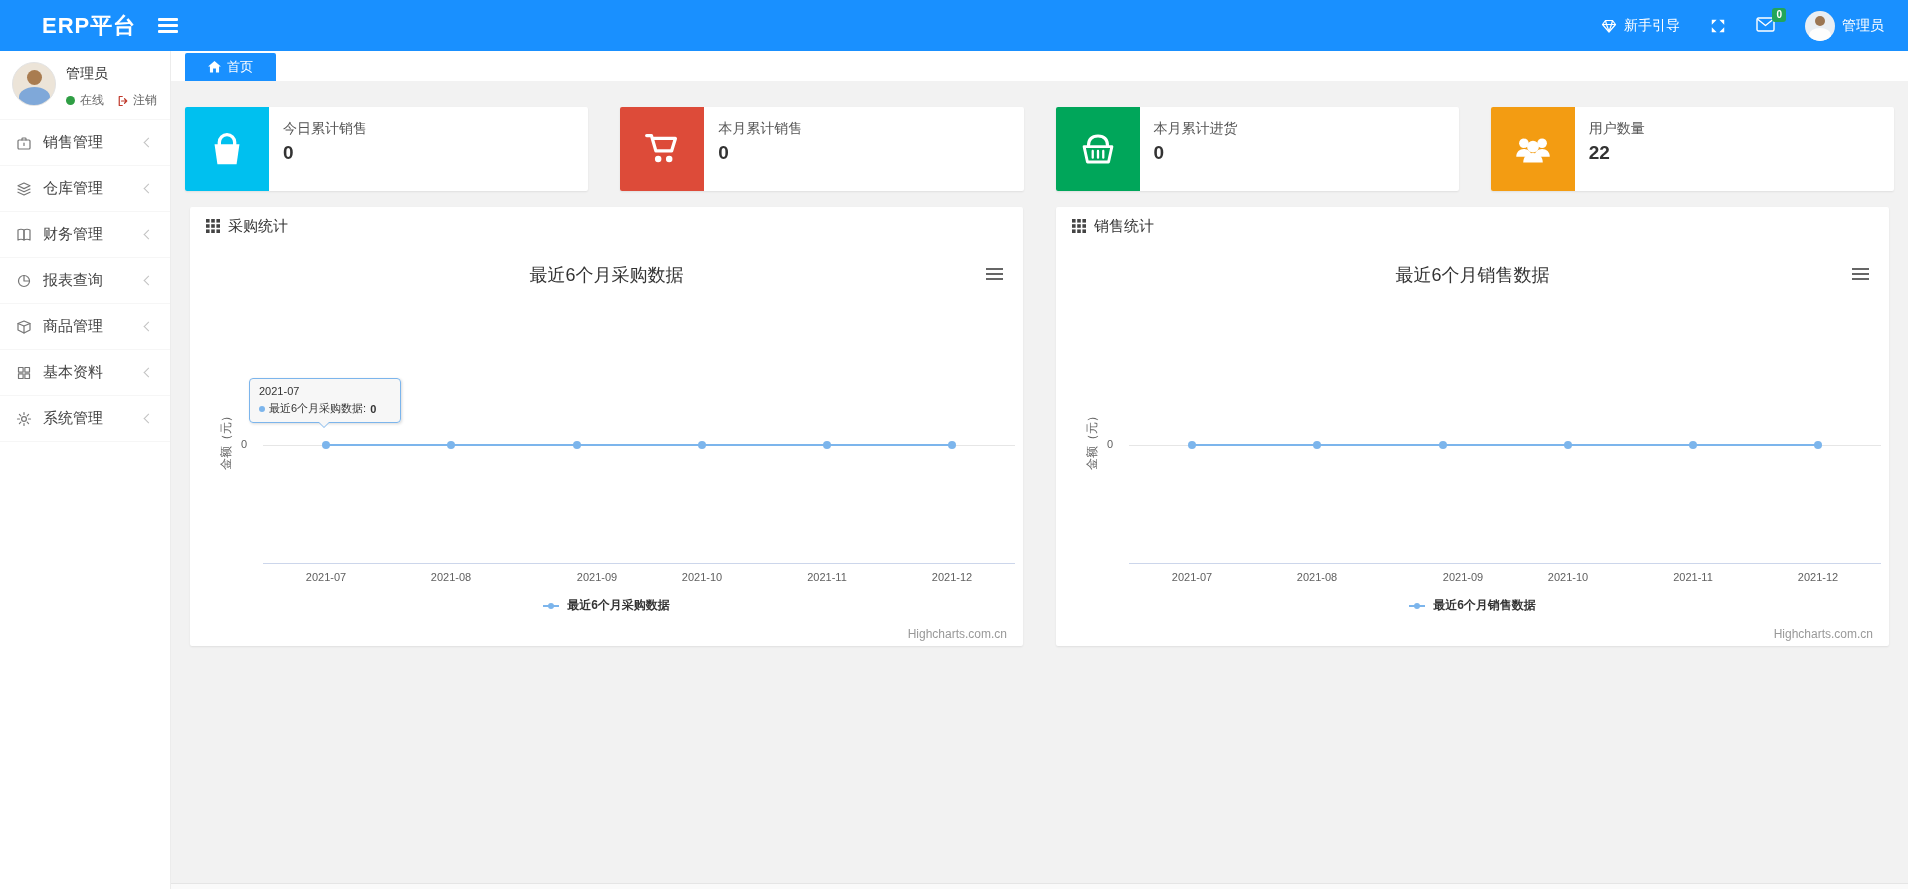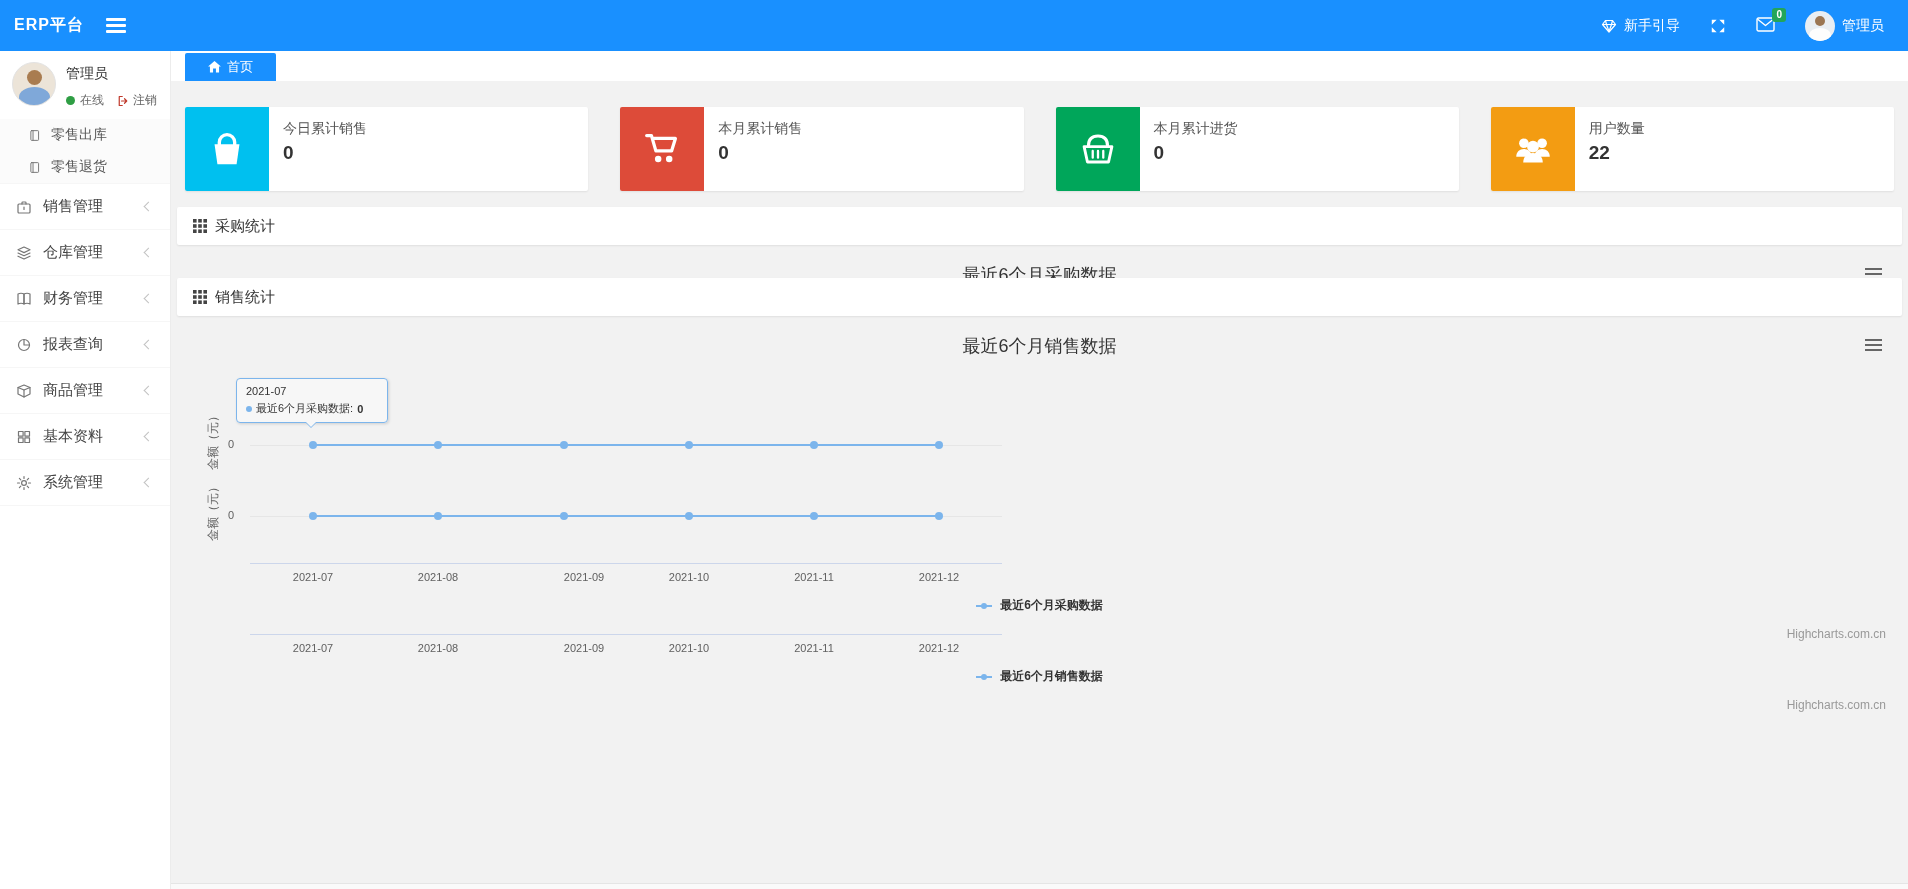--- a/index.html
+++ b/index.html
@@ -1,21 +1,21 @@
 <!DOCTYPE html>
 <html><head>
 <meta charset="utf-8">
 <style>
   * { margin:0; padding:0; box-sizing:border-box; }
   html,body { width:1908px; height:889px; }
   body { font-family:"Liberation Sans","DejaVu Sans",sans-serif; background:#f2f2f2; overflow:hidden; position:relative; color:#333; }
 
   
   .header { position:absolute; top:0; left:0; right:0; height:51px; background:#1990ff; display:flex; align-items:center; color:#fff; z-index:10; }
-  .logo { padding-left:14px; font-size:16px; font-weight:bold; letter-spacing:1px; }
+  .logo { padding-left:42px; font-size:22px; font-weight:bold; letter-spacing:1px; }
   .hamburger { margin-left:22px; width:20px; cursor:pointer; }
   .hamburger i { display:block; height:2.5px; background:#fff; margin:3.5px 0; border-radius:1px; }
   .header-right { margin-left:auto; display:flex; align-items:center; gap:30px; padding-right:24px; font-size:14px; }
   .h-item { display:flex; align-items:center; gap:7px; cursor:pointer; }
   .mail-wrap { position:relative; cursor:pointer; }
   .badge { position:absolute; top:-9px; right:-11px; background:#23a55a; color:#fff; font-size:10px; line-height:1; padding:2px 4px; border-radius:3px; font-weight:bold; }
   .avatar-sm { width:30px; height:30px; border-radius:50%; background:#e9eef3; position:relative; overflow:hidden; }
   .avatar-sm::before { content:""; position:absolute; top:5px; left:10px; width:10px; height:10px; border-radius:50%; background:#9b7653; }
   .avatar-sm::after { content:""; position:absolute; top:17px; left:4px; width:22px; height:14px; border-radius:50% 50% 0 0; background:#fdfdfd; }
 
@@ -46,21 +46,21 @@
   .tabbar { height:30px; background:#fff; padding-left:14px; display:flex; }
   .tab { margin-top:2px; width:91px; height:28px; background:#1990ff; color:#fff; font-size:13px; display:flex; align-items:center; justify-content:center; gap:6px; border-radius:2px 2px 0 0; cursor:pointer; }
 
   .cards-row { display:flex; gap:32px; margin:26px 14px 0; }
   .card { flex:1; height:84px; background:#fff; display:flex; box-shadow:0 1px 2px rgba(0,0,0,.08); border-radius:2px; overflow:hidden; }
   .card-icon { width:84px; height:84px; flex:none; display:flex; align-items:center; justify-content:center; }
   .card-body { padding:13px 0 0 14px; }
   .card-label { font-size:14px; color:#555; }
   .card-value { font-size:19px; font-weight:bold; color:#333; margin-top:4px; }
 
-  .panels-row { display:flex; gap:33px; margin:16px 6px 0;flex-direction:column; }
+  .panels-row { display:flex; gap:33px; margin:16px 19px 0; }
   .panel { flex:1; height:439px; background:#fff; box-shadow:0 1px 2px rgba(0,0,0,.08); border-radius:2px; position:relative; }
   .panel-header { height:38px; display:flex; align-items:center; gap:8px; padding:0 16px; font-size:15px; color:#333; }
   .chart-area { position:absolute; left:0; right:0; top:38px; bottom:0; font-family:"Liberation Sans",sans-serif; }
   .chart-title { position:absolute; top:18px; left:0; right:0; text-align:center; font-size:18px; color:#333; }
   .ctx-btn { position:absolute; top:20px; right:20px; width:17px; cursor:pointer; }
   .ctx-btn i { display:block; height:2.5px; background:#666; margin:2.5px 0; }
   .y-title { position:absolute; top:195px; left:36px; transform:translate(-50%,-50%) rotate(-90deg); font-size:12px; color:#666; white-space:nowrap; }
   .y-tick { position:absolute; top:193px; left:30px; width:27px; text-align:right; font-size:11px; color:#606060; }
   .gridline { position:absolute; top:200px; left:73px; width:752px; height:1px; background:#e6e6e6; }
   .axisline { position:absolute; top:318px; left:73px; width:752px; height:1px; background:#ccd6eb; }
@@ -138,36 +138,20 @@
               <path d="M10 5l3 3-3 3M13 8H6"></path>
           </svg>
           <span>注销</span>
         </span>
       </div>
     </div>
   </div>
 
   <ul class="menu">
     <li class="menu-group">
-      <ul class="submenu">
-        <li class="submenu-item">
-          <svg class="micon stroke-ic" viewBox="0 0 16 16">
-            <rect x="3.5" y="2" width="9.5" height="12" rx="1"></rect>
-              <line x1="6.2" y1="2" x2="6.2" y2="14"></line>
-          </svg>
-          <span>零售出库</span>
-        </li>
-        <li class="submenu-item">
-          <svg class="micon stroke-ic" viewBox="0 0 16 16">
-            <rect x="3.5" y="2" width="9.5" height="12" rx="1"></rect>
-              <line x1="6.2" y1="2" x2="6.2" y2="14"></line>
-          </svg>
-          <span>零售退货</span>
-        </li>
-      </ul>
     </li>
 
 
     <li class="menu-group">
       <div class="menu-item">
         <svg class="micon stroke-ic" viewBox="0 0 16 16">
           <rect x="2" y="5" width="12" height="9" rx="1"></rect>
             <path d="M6 5V3.8A.8.8 0 0 1 6.8 3h2.4a.8.8 0 0 1 .8.8V5"></path>
             <line x1="8" y1="8" x2="8" y2="10.5"></line>
         </svg>

